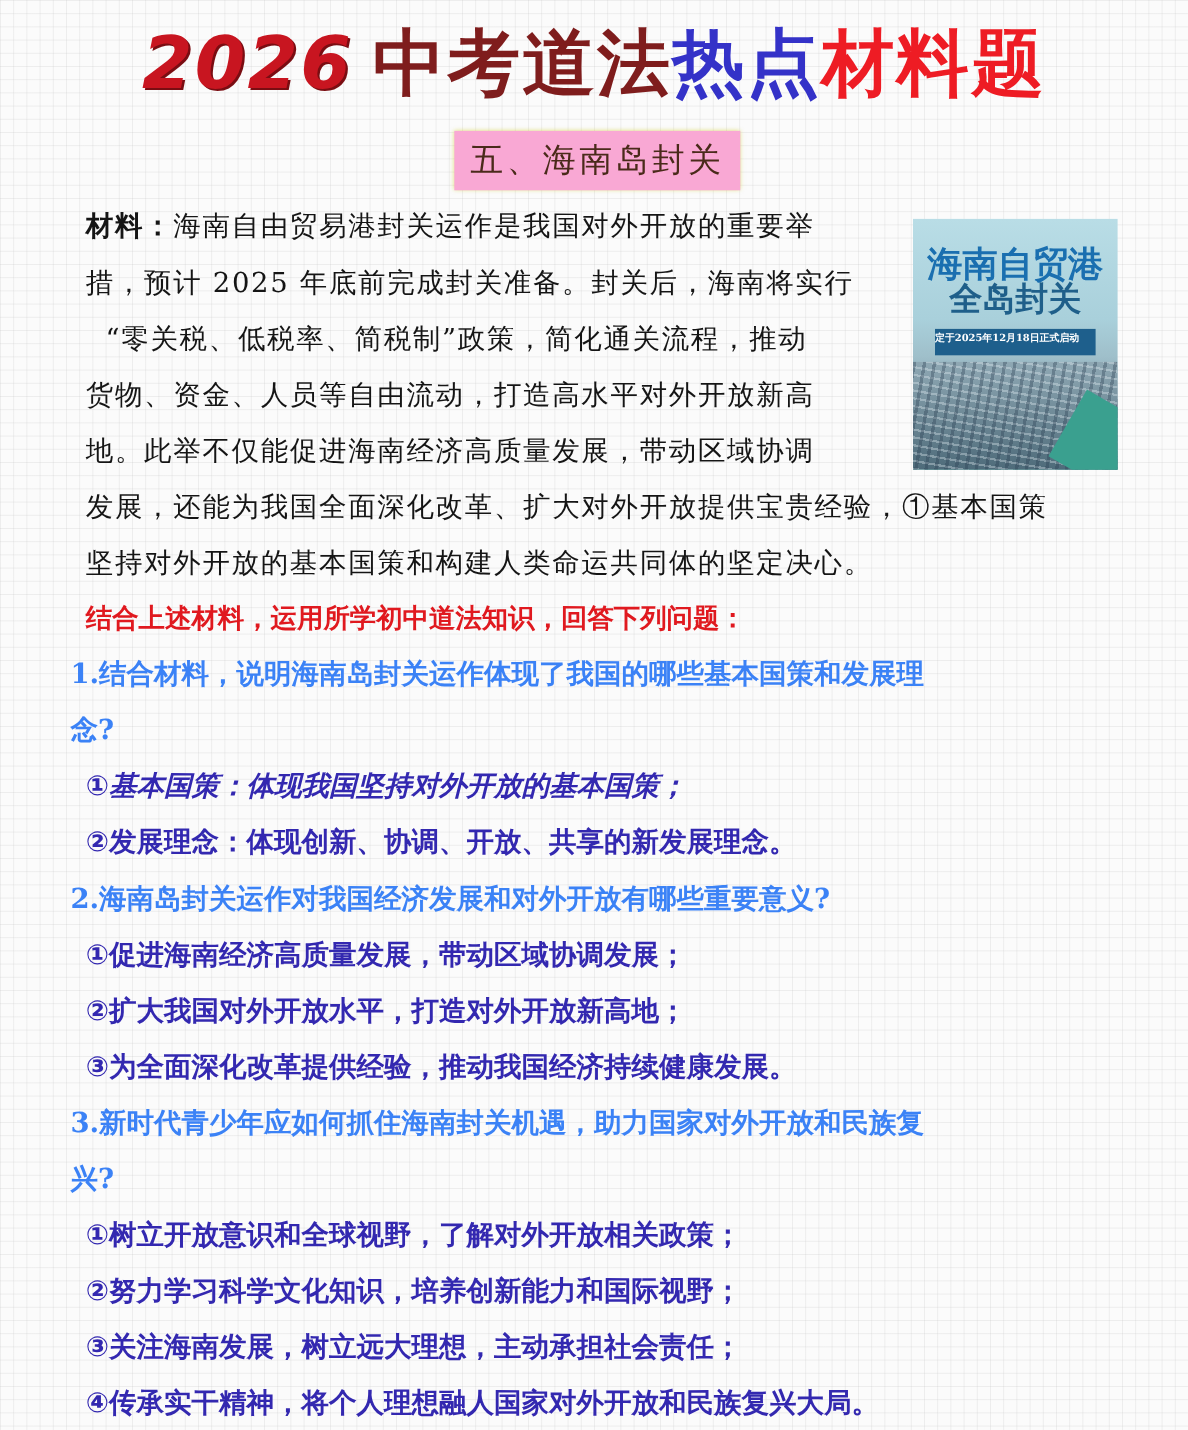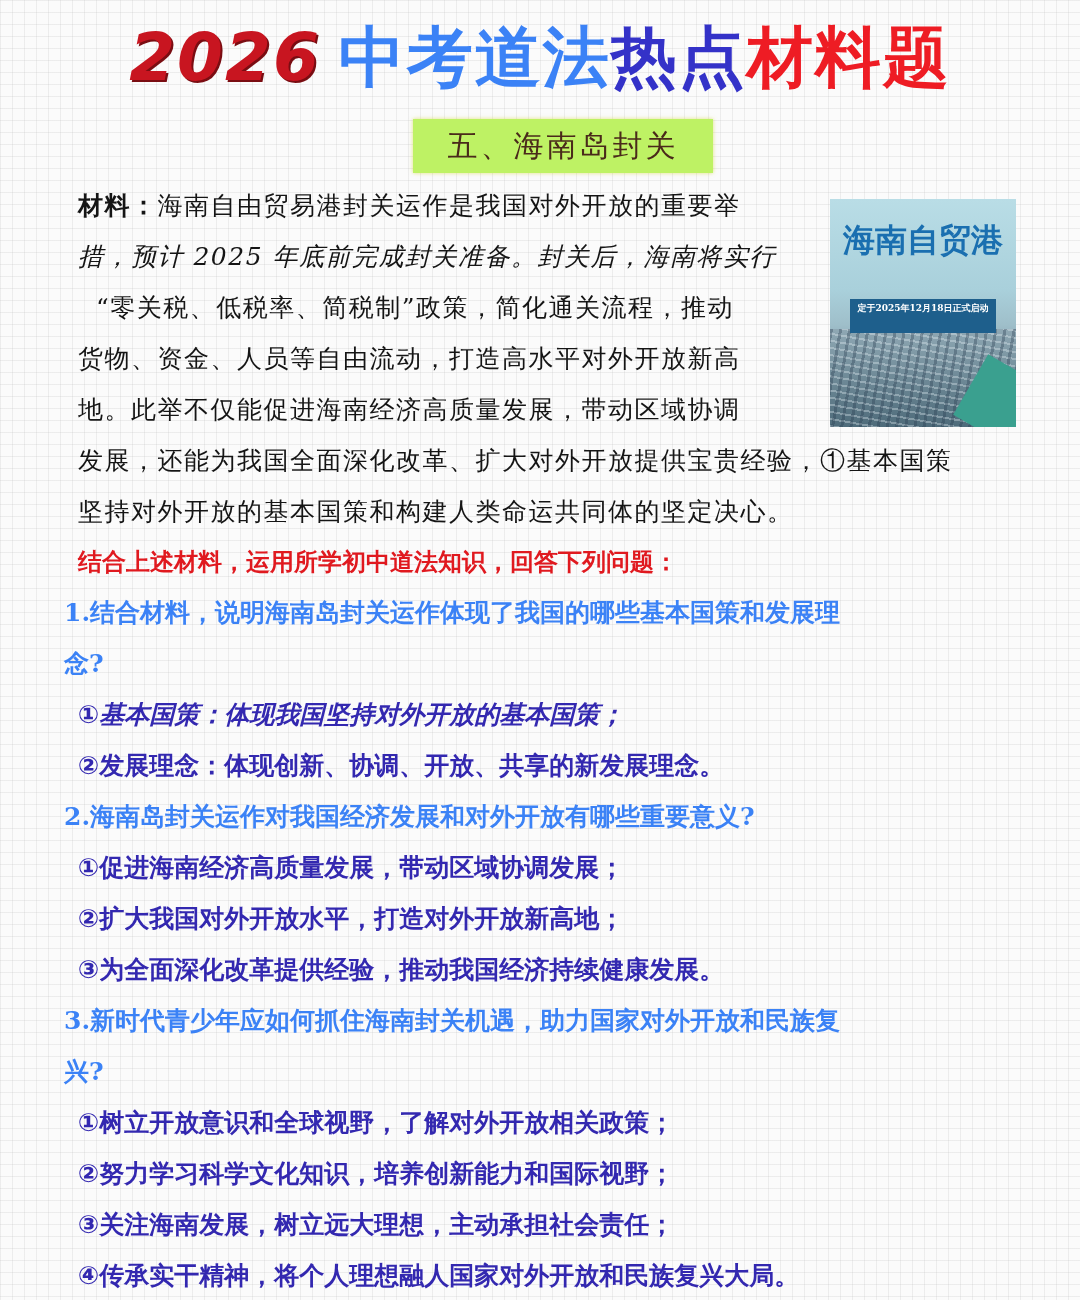--- a/index.html
+++ b/index.html
@@ -13,38 +13,38 @@
     font-family: "DejaVu Serif", "Liberation Serif", serif;
     position: relative;
   }
   .title {
     position: absolute; left: 0; top: 18px; width: 1080px;
     text-align: center; font-family: "DejaVu Sans", sans-serif;
     font-weight: bold; font-size: 66px; letter-spacing: 2px; line-height: 80px;
     white-space: nowrap;
   }
   .t-year { color: #c81520; font-style: italic; margin-right: 18px; text-shadow: 2px 2px 0 #7a0d12; }
-  .t-black { color: #3b82f6; }
+  .t-black { color: #7f1d1d; }
   .t-blue { color: #3432c8; }
   .t-red { color: #ee1c24; }
   .section-badge {
-    position: absolute; left: 413px; top: 119px; width: 300px; height: 54px;
-    background: #bef264; color: #4a2a1a;
+    position: absolute; left: 413px; top: 119px; width: 260px; height: 54px;
+    background: #f9a8d4; color: #4a2a1a;
     font-family: "DejaVu Serif", serif; font-size: 30px; line-height: 54px;
     text-align: center; letter-spacing: 3px;
     box-shadow: 0 0 4px rgba(200,200,0,0.5);
   }
   .poster {
     position: absolute; left: 830px; top: 199px; width: 186px; height: 228px;
     background: linear-gradient(to bottom, #b9dde6 0%, #a9d0db 40%, #9fbfca 55%, #7d98a6 72%, #5a7a88 88%, #3f8f8a 100%);
     overflow: hidden;
   }
   .poster .p1 { position:absolute; top:20px; left:0; width:100%; text-align:center; color:#1a6fb0; font-family:"DejaVu Sans",sans-serif; font-weight:bold; font-size:32px; }
   .poster .p2 { position:absolute; top:53px; left:0; width:100%; text-align:center; color:#1f5f8a; font-family:"DejaVu Serif",serif; font-weight:bold; font-size:30px; }
-  .poster .p3 { position:absolute; top:100px; left:20px; width:146px; height:34px; background:#1e5f8c; color:#fff; font-size:9px; line-height:18px; text-align:center; font-family:"DejaVu Serif",serif; font-weight:bold; white-space:nowrap; }
+  .poster .p3 { position:absolute; top:100px; left:20px; width:146px; height:24px; background:#1e5f8c; color:#fff; font-size:9px; line-height:18px; text-align:left; font-family:"DejaVu Serif",serif; font-weight:bold; white-space:nowrap; }
   .poster .port {
     position:absolute; left:0; top:130px; width:100%; height:98px;
     background:
       repeating-linear-gradient(100deg, rgba(40,60,80,0.35) 0 3px, transparent 3px 9px),
       repeating-linear-gradient(10deg, rgba(230,240,245,0.35) 0 2px, transparent 2px 7px),
       linear-gradient(to bottom, #8fa8b4, #4e6b7a);
   }
   .poster .sea { position:absolute; right:-20px; bottom:-10px; width:70px; height:70px; background:#3aa08f; transform:rotate(30deg); }
   .text { position: absolute; left: 78px; font-size: 25px; color: #151515; line-height: 51px; white-space: nowrap; letter-spacing: 1.5px; }
   .text b { font-family: "DejaVu Sans", sans-serif; }
@@ -58,25 +58,26 @@
 <div class="title">
   <span class="t-year">2026</span><span class="t-black">中考道法</span><span class="t-blue">热点</span><span class="t-red">材料题</span>
 </div>
 
 <div class="section-badge">五、海南岛封关</div>
 
 <div class="poster">
   <div class="port"></div>
   <div class="sea"></div>
   <div class="p1">海南自贸港</div>
+  <div class="p2">全岛封关</div>
   <div class="p3">定于2025年12月18日正式启动</div>
 </div>
 
 <div class="text" style="top:180px;"><b>材料：</b><span>海南自由贸易港封关运作是我国对外开放的重要举</span></div>
-<div class="text" style="top:231px;font-style:italic;">措，预计 2025 年底前完成封关准备。封关后，海南将实行</div>
+<div class="text" style="top:231px;">措，预计 2025 年底前完成封关准备。封关后，海南将实行</div>
 <div class="text" style="top:282px; left:84px;margin-left:12px;">“零关税、低税率、简税制”政策，简化通关流程，推动</div>
 <div class="text" style="top:333px;">货物、资金、人员等自由流动，打造高水平对外开放新高</div>
 <div class="text" style="top:384px;">地。此举不仅能促进海南经济高质量发展，带动区域协调</div>
 <div class="text" style="top:435px;">发展，还能为我国全面深化改革、扩大对外开放提供宝贵经验，①基本国策</div>
 <div class="text" style="top:486px;">坚持对外开放的基本国策和构建人类命运共同体的坚定决心。</div>
 
 <div class="prompt">结合上述材料，运用所学初中道法知识，回答下列问题：</div>
 
 <div class="q" style="top:587px;">1.结合材料，说明海南岛封关运作体现了我国的哪些基本国策和发展理</div>
 <div class="q" style="top:638px;">念?</div>

